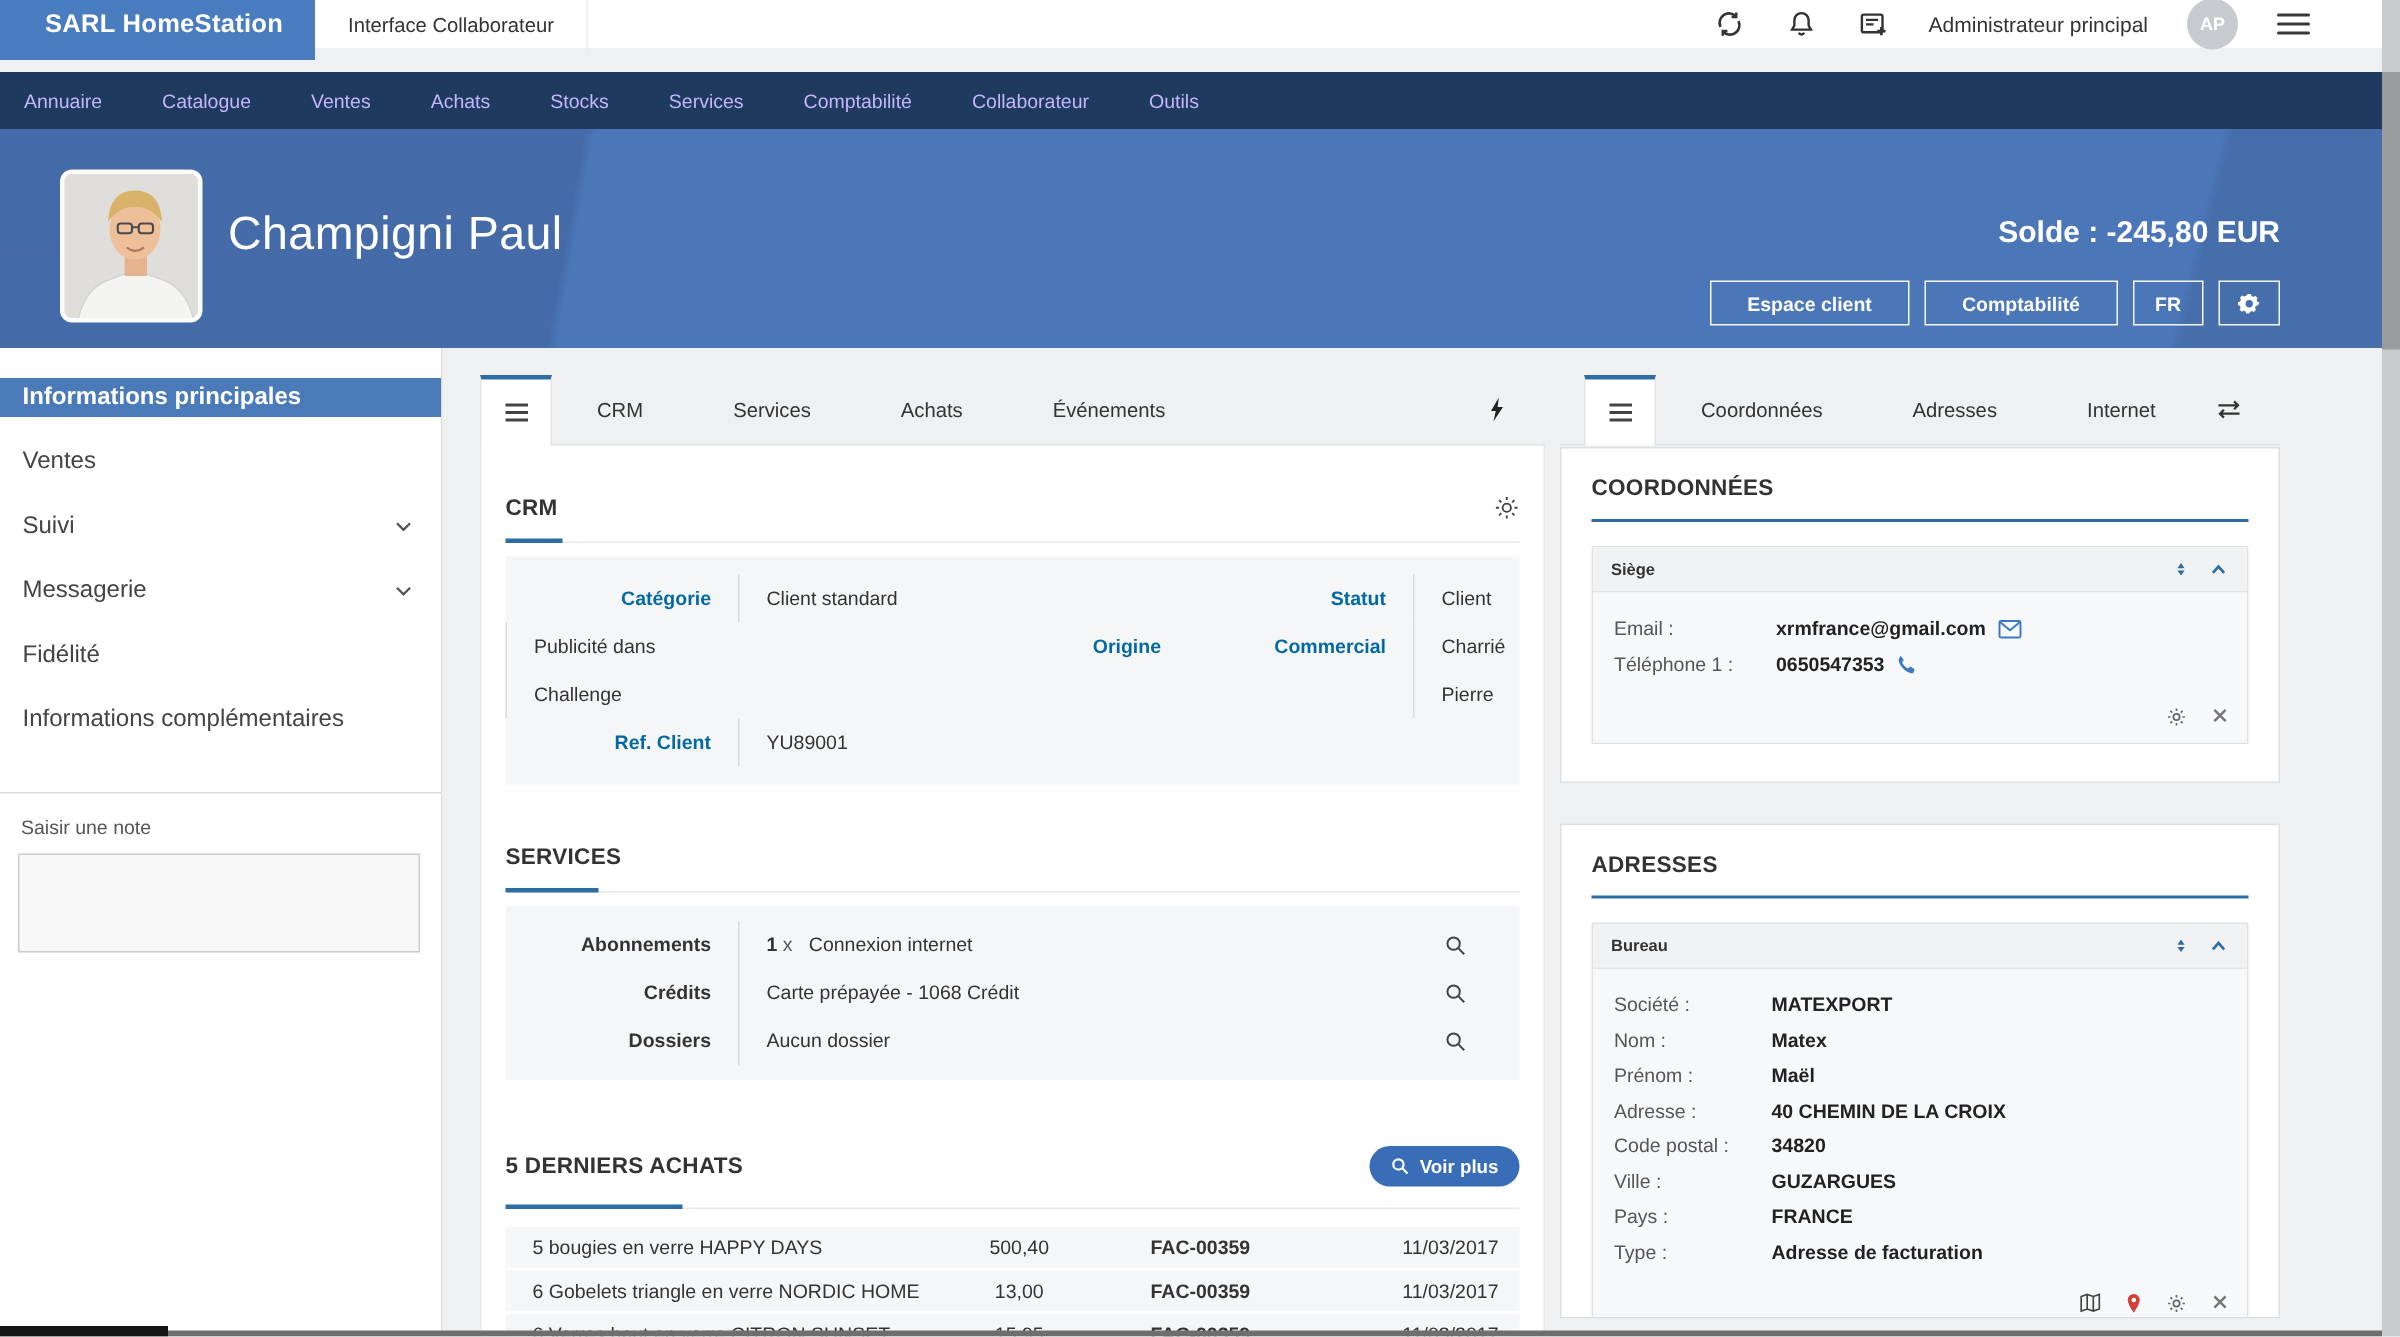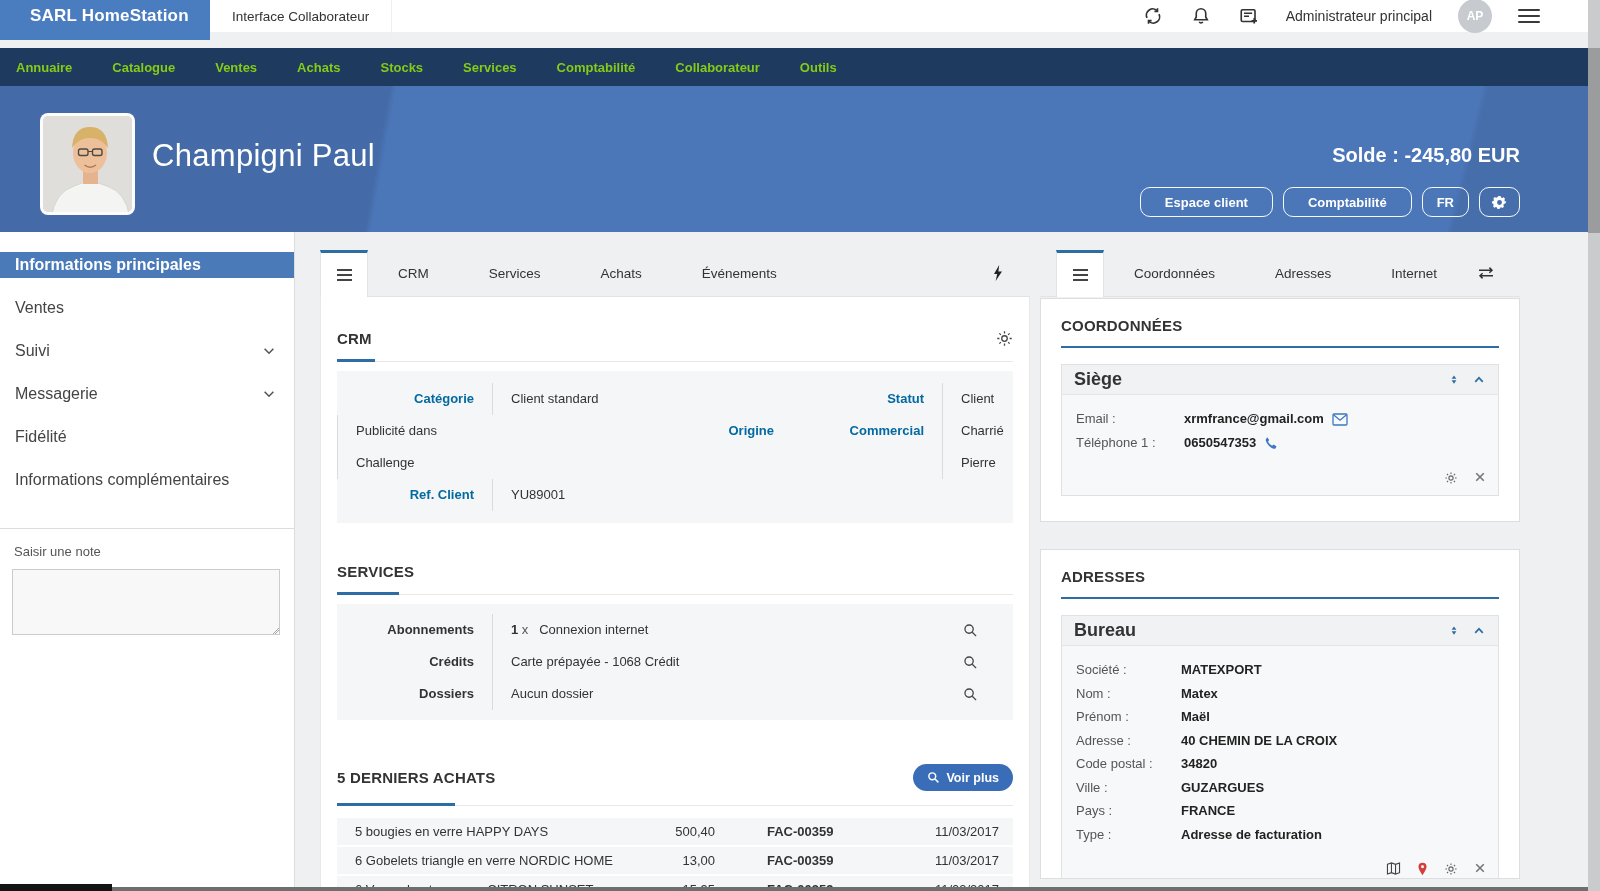--- a/index.html
+++ b/index.html
@@ -12,31 +12,31 @@
   .topbar-tab{height:48px;display:flex;align-items:center;padding:0 22px;font-size:13.5px;color:#333;border-right:1px solid #eee}
   .topbar-right{margin-left:auto;display:flex;align-items:center;gap:26px;padding-right:60px}
   .tb-icon{width:22px;height:22px;display:inline-flex;align-items:center;justify-content:center;cursor:pointer}
   .user-name{font-size:14px;color:#333}
   .avatar{width:34px;height:34px;border-radius:50%;background:#c7cbd0;color:#fff;font-size:12px;font-weight:600;display:flex;align-items:center;justify-content:center}
   .hamburger{display:inline-flex;flex-direction:column;gap:4px;width:22px}
   .hamburger i{display:block;height:2px;background:#3a3a3a;border-radius:1px}
 
   
   .mainnav{position:absolute;left:0;top:48px;width:1600px;height:38px;background:#1e3a5e;display:flex;align-items:center;padding-left:16px;gap:40px;z-index:5}
-  .mainnav a{color:#84cc16;font-size:13px;font-weight:700;text-decoration:none;cursor:pointer}
+  .mainnav a{color:#c4b5fd;font-size:13px;font-weight:400;text-decoration:none;cursor:pointer}
 
   
   .hero{position:absolute;left:0;top:86px;width:1600px;height:146px;background:#4b76b8;
         background-image:linear-gradient(100deg,rgba(0,0,0,.09) 0%,rgba(0,0,0,.09) 24%,rgba(0,0,0,0) 24.4%),
                          linear-gradient(284deg,rgba(0,0,0,.07) 0%,rgba(0,0,0,.07) 9%,rgba(0,0,0,0) 9.4%)}
   .photo{position:absolute;left:40px;top:27px;width:95px;height:102px;border:3px solid rgba(255,255,255,.9);border-radius:8px;overflow:hidden;background:#dfdedb}
   .hero-name{position:absolute;left:152px;top:52px;color:#fff;font-size:31px;font-weight:400;letter-spacing:.3px}
   .balance{position:absolute;right:80px;top:58px;color:#fff;font-size:20px;font-weight:600}
   .hero-buttons{position:absolute;right:80px;bottom:15px;display:flex;gap:10px}
-  .hero-btn{height:30px;border:1px solid rgba(255,255,255,.95);border-radius:10px;background:transparent;color:#fff;font-size:13px;font-weight:600;padding:0 24px;cursor:pointer;display:flex;align-items:center;justify-content:center;font-family:inherit}
+  .hero-btn{height:30px;border:1px solid rgba(255,255,255,.95);border-radius:0;background:transparent;color:#fff;font-size:13px;font-weight:600;padding:0 24px;cursor:pointer;display:flex;align-items:center;justify-content:center;font-family:inherit}
   .hero-btn.small{padding:0 14px}
   .hero-btn.icon-btn{padding:0 12px}
 
   
   .main{position:absolute;left:0;top:232px;width:1600px;height:659px}
 
   
   .sidebar{position:absolute;left:0;top:0;width:295px;height:659px;background:#fff;border-right:1px solid #ddd;padding-top:20px}
   .side-item{height:26px;margin-bottom:17px;display:flex;align-items:center;padding:0 18px 0 15px;font-size:16px;color:#444;cursor:pointer}
   .side-item .lbl{flex:1}
@@ -86,27 +86,27 @@
   .svc-label{font-weight:700;text-align:right;padding-right:18px}
   .svc-value{border-left:1px solid #d9dbdd;padding-left:18px}
   .svc-value b{font-weight:700}
   .svc-search{display:flex;justify-content:flex-start;padding-left:20px;cursor:pointer}
 
   
   .buy-head{margin-top:44px;display:flex;align-items:center;justify-content:space-between}
   .voir-plus{background:#3a6db7;color:#fff;border:none;border-radius:14px;height:27px;padding:0 14px;font-size:12.5px;font-weight:600;display:flex;align-items:center;gap:6px;cursor:pointer;font-family:inherit}
   .buy-table{margin-top:12px}
   .buy-row{display:grid;grid-template-columns:1fr 95px 145px 115px;align-items:center;height:29px;background:#f5f6f7;border-bottom:2px solid #fff;font-size:13px;padding:0 14px 0 18px;cursor:pointer}
-  .buy-amount{text-align:right;padding-right:24px}
+  .buy-amount{text-align:center;padding-right:24px}
   .buy-ref{font-weight:700;padding-left:28px}
   .buy-date{text-align:right}
 
   
   .card{margin-top:16px;border:1px solid #dfe1e3}
-  .card-head{height:30px;background:#f1f2f4;border-bottom:1px solid #e3e5e7;display:flex;align-items:center;padding:0 12px;font-size:18px;font-weight:700;color:#333}
+  .card-head{height:30px;background:#f1f2f4;border-bottom:1px solid #e3e5e7;display:flex;align-items:center;padding:0 12px;font-size:11px;font-weight:700;color:#333}
   .card-head .hicons{margin-left:auto;display:flex;align-items:center;gap:12px}
   .card-body{background:#f7f8f9;padding:12px 14px 6px}
   .kv{display:flex;align-items:center;line-height:24px;font-size:13px}
   .kv .k{width:108px;color:#555;flex:none}
   .kv .v{font-weight:700;color:#222}
   .kv .vic{margin-left:8px;display:inline-flex}
   .adr .kv{line-height:23.5px}
   .adr .kv .k{width:105px}
   .card-foot{background:#f7f8f9;display:flex;justify-content:flex-end;gap:16px;padding:10px 12px 10px;border-top:none}
   .cf-icon{cursor:pointer;display:inline-flex}

